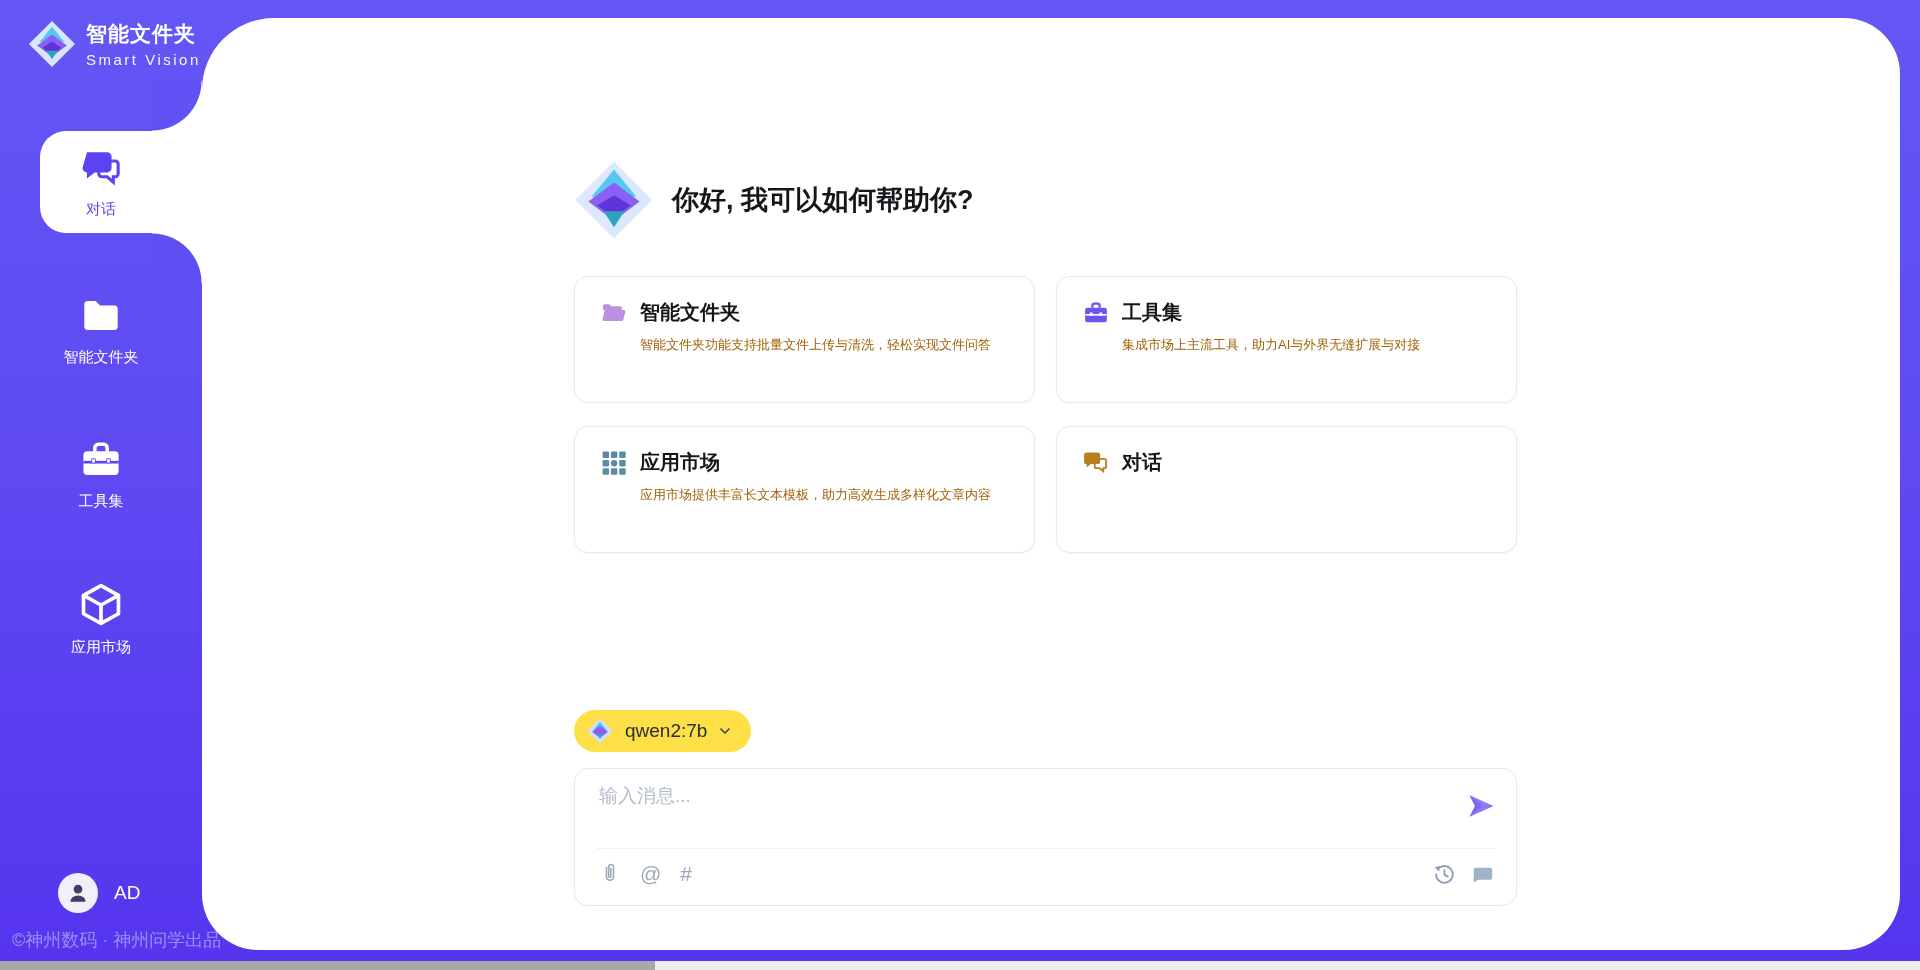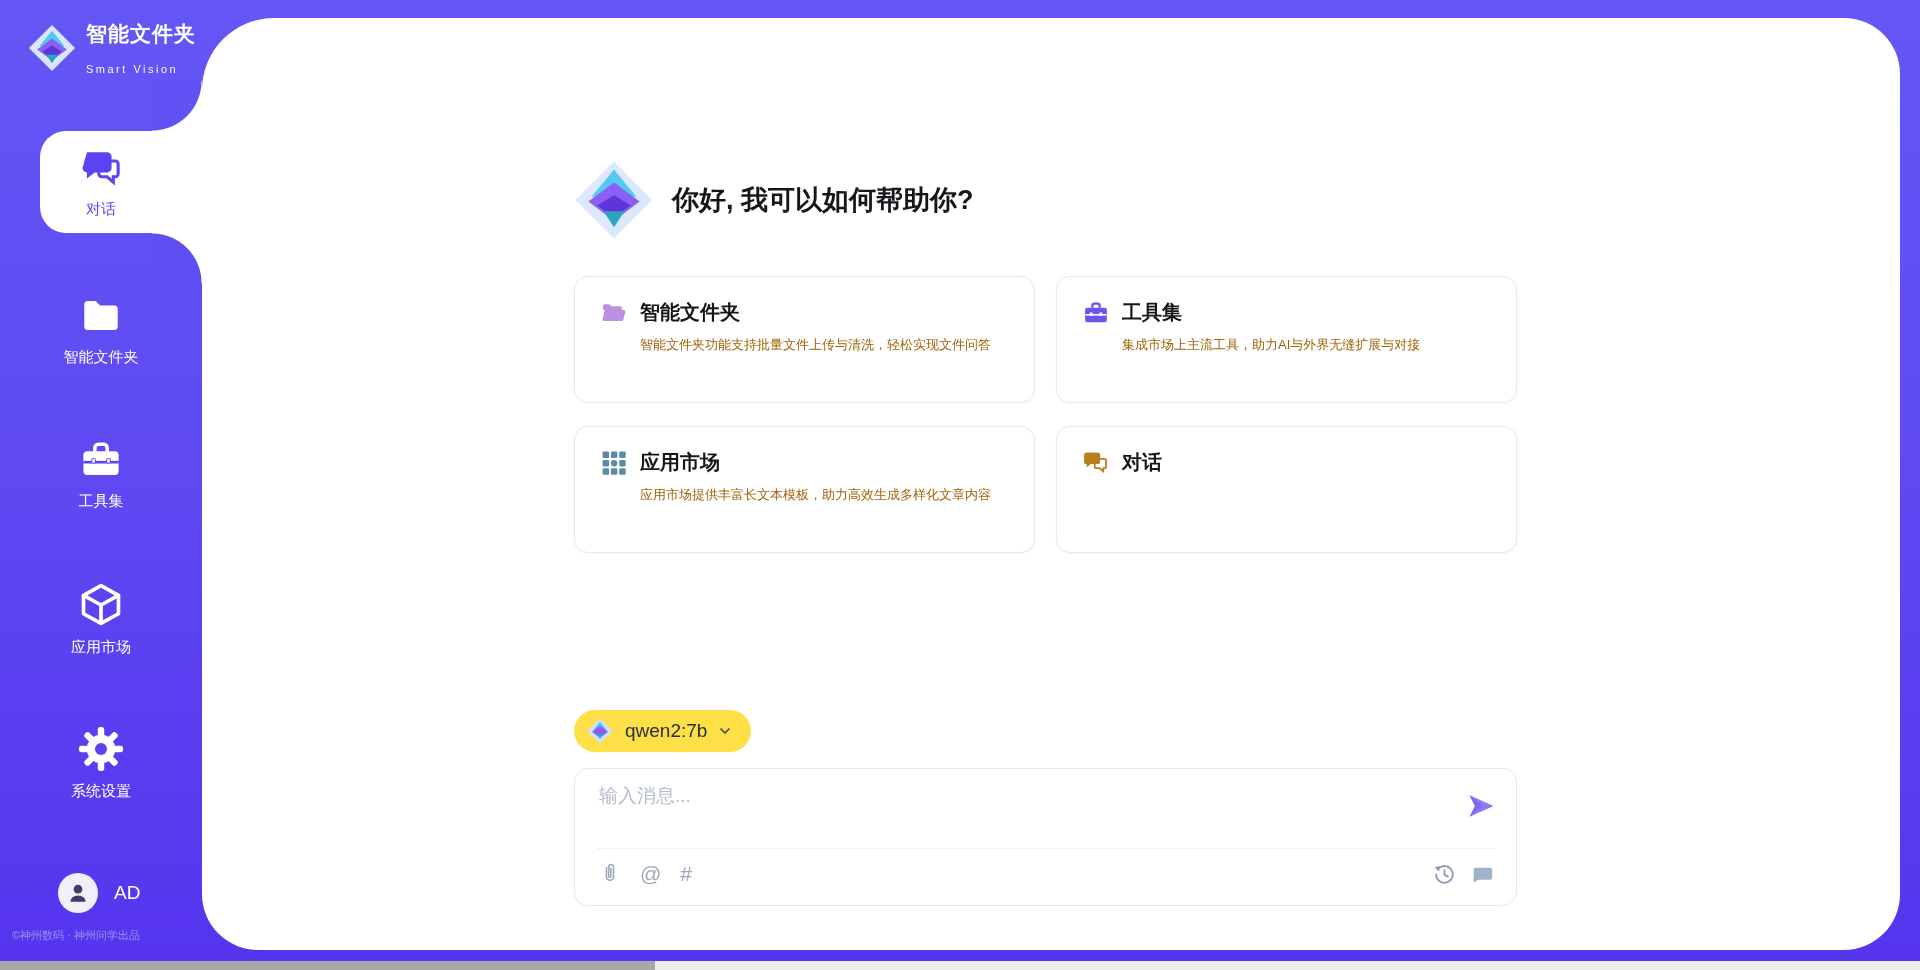--- a/index.html
+++ b/index.html
@@ -34,41 +34,41 @@
     position: absolute; left: 152px; top: 233px; width: 50px; height: 50px;
     background: radial-gradient(circle 50px at 0 100%, #5f4ef2 0 49px, #ffffff 50px);
   }
 
   
   .sidebar { position: absolute; left: 0; top: 0; width: 202px; height: 970px; }
   .brand { position: absolute; left: 28px; top: 20px; display: flex; align-items: center; }
   .brand svg { width: 48px; height: 48px; }
   .brand-text { margin-left: 10px; color: #fff; }
   .brand-name { font-size: 21px; font-weight: 700; letter-spacing: 1px; }
-  .brand-sub { font-size: 11px; letter-spacing: 2.5px; margin-top: 15px; opacity: .95; }
+  .brand-sub { font-size: 15px; letter-spacing: 2.5px; margin-top: 3px; opacity: .95; }
 
   .nav-item { position: absolute; left: 0; width: 202px; text-align: center; cursor: pointer; }
   .nav-item .nav-icon { display: inline-block; }
   .nav-label { margin-top: 6px; font-size: 15px; color: #ffffff; }
   .nav-item.active .nav-label { color: #5a43f0; }
 
   .ni-0 { top: 146px; }
   .ni-1 { top: 294px; }
   .ni-2 { top: 438px; }
   .ni-3 { top: 582px; }
   .ni-4 { top: 726px; }
 
   .user-row { position: absolute; left: 58px; top: 873px; display: flex; align-items: center; cursor: pointer; }
   .avatar { width: 40px; height: 40px; border-radius: 50%; background: #f2eefb; display:flex; align-items:center; justify-content:center; }
   .avatar svg { width: 24px; height: 24px; }
   .user-name { margin-left: 16px; color: #ffffff; font-size: 19px; text-align: center; }
 
   .sidebar-footer {
     position: absolute; left: 12px; top: 928px; width: 190px;
-    font-size: 11px; color: rgba(255,255,255,.42); white-space: nowrap;
+    font-size: 18px; color: rgba(255,255,255,.42); white-space: nowrap;
   }
 
   .greeting { position: absolute; left: 372px; top: 142px; display: flex; align-items: center; }
   .greeting svg { width: 80px; height: 80px; }
   .greeting-title { margin-left: 18px; font-size: 27px; font-weight: 700; color: #15161a; }
 
   .cards {
     position: absolute; left: 372px; top: 258px;
     display: grid; grid-template-columns: 461px 461px; column-gap: 21px; row-gap: 23px;
   }
@@ -177,37 +177,20 @@
     <svg class="nav-icon" width="46" height="46" viewBox="0 0 100 100">
       <g fill="none" stroke="#ffffff" stroke-width="8" stroke-linejoin="round">
         <polygon points="50,8 88,29 50,50 12,29"></polygon>
         <polyline points="12,29 12,69 50,90 50,50"></polyline>
         <polyline points="88,29 88,69 50,90"></polyline>
       </g>
     </svg>
     <div class="nav-label">应用市场</div>
   </div>
 
-  <div class="nav-item ni-4">
-    <svg class="nav-icon" width="46" height="46" viewBox="0 0 100 100">
-      <g fill="#ffffff">
-        <rect x="43" y="2" width="14" height="22" rx="6"></rect>
-        <rect x="43" y="2" width="14" height="22" rx="6" transform="rotate(45 50 50)"></rect>
-        <rect x="43" y="2" width="14" height="22" rx="6" transform="rotate(90 50 50)"></rect>
-        <rect x="43" y="2" width="14" height="22" rx="6" transform="rotate(135 50 50)"></rect>
-        <rect x="43" y="2" width="14" height="22" rx="6" transform="rotate(180 50 50)"></rect>
-        <rect x="43" y="2" width="14" height="22" rx="6" transform="rotate(225 50 50)"></rect>
-        <rect x="43" y="2" width="14" height="22" rx="6" transform="rotate(270 50 50)"></rect>
-        <rect x="43" y="2" width="14" height="22" rx="6" transform="rotate(315 50 50)"></rect>
-        <circle cx="50" cy="50" r="31"></circle>
-        <circle cx="50" cy="50" r="13" fill="#5b41f0"></circle>
-      </g>
-    </svg>
-    <div class="nav-label">系统设置</div>
-  </div>
 
   <div class="user-row">
     <div class="avatar">
       <svg viewBox="0 0 100 100">
         <circle cx="50" cy="34" r="18" fill="#3f3d66"></circle>
         <path d="M18,86 a32,26 0 0 1 64,0 z" fill="#3f3d66"></path>
       </svg>
     </div>
     <div class="user-name">AD</div>
   </div>

